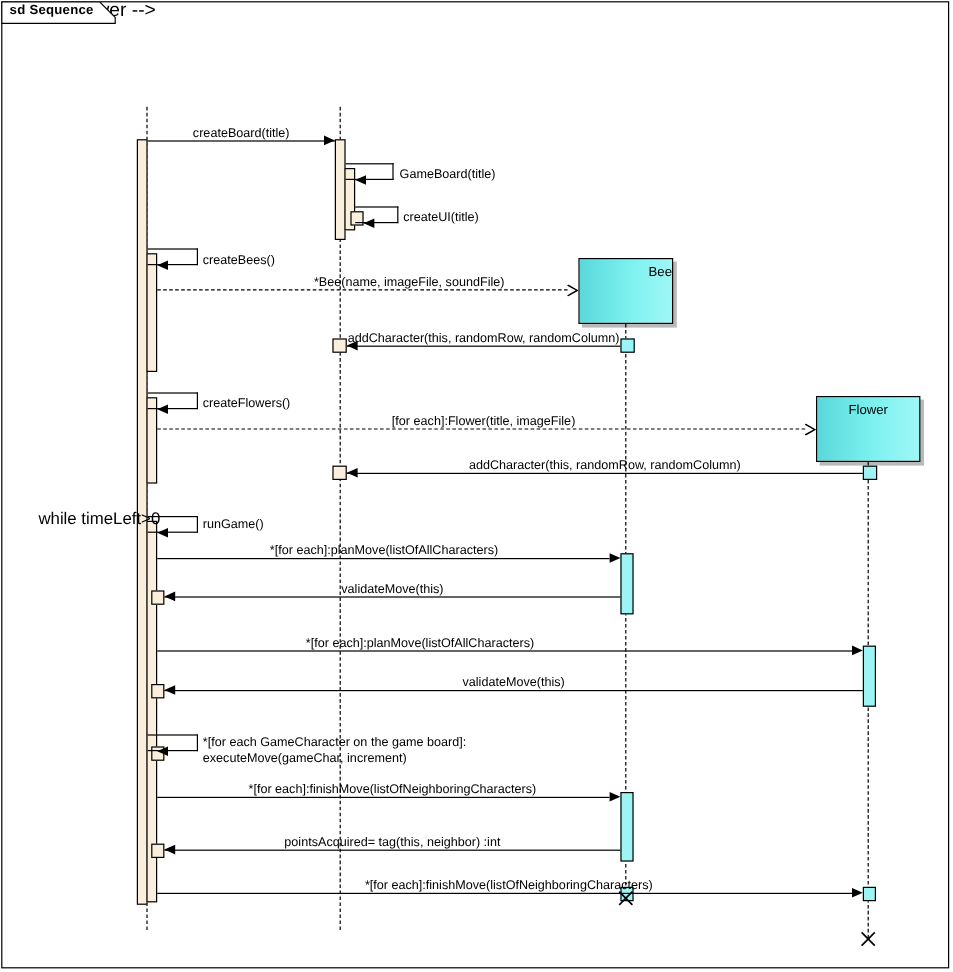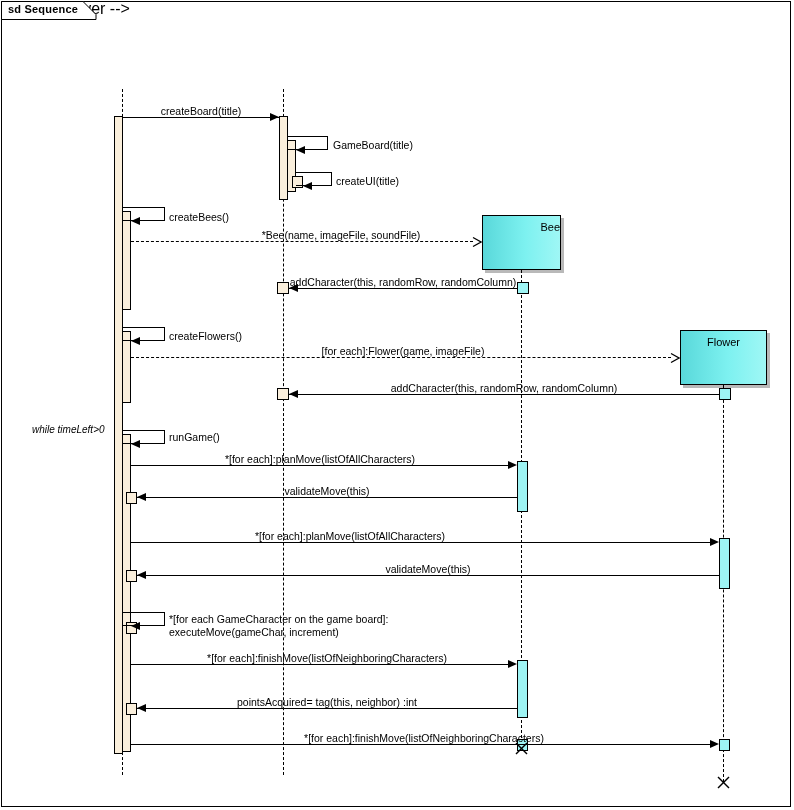--- a/index.html
+++ b/index.html
@@ -113,24 +113,23 @@
     position: absolute;
     font-size: 10.5px;
     color: #000000;
     white-space: nowrap;
     line-height: 13px;
   }
   .msg-label.center { transform: translateX(-50%); }
 
   .guard-label {
     position: absolute;
-    font-size: 10px;
+    font-size: 14px;
     color: #000000;
     white-space: nowrap;
-    font-style: italic;
   }
 
   
   .selfcall {
     position: absolute;
     box-sizing: border-box;
     border: 1px solid #000000;
     border-left: none;
     background: transparent;
   }
@@ -261,21 +260,21 @@
   <div class="arrow-left" style="left:131px; top:337px;"></div>
   <div class="msg-label" style="left:169px; top:330px;">createFlowers()</div>
 
   
    Flower   --&gt;
   
   <div class="msg-line dashed" style="left:131px; top:357px; width:540px;"></div>
   <svg class="arrow-open-right" viewBox="0 0 10 10" style="left:670px; top:353px;">
     <polyline points="1,0.5 9,5 1,9.5" fill="none" stroke="#000000" stroke-width="1.2"></polyline>
   </svg>
-  <div class="msg-label center" style="left:403px; top:345px;">[for each]:Flower(game, imageFile)</div>
+  <div class="msg-label center" style="left:403px; top:345px;">[for each]:Flower(title, imageFile)</div>
 
   
   
   
   <div class="msg-line" style="left:289px; top:394px; width:430px;"></div>
   <div class="arrow-left" style="left:289px; top:390px;"></div>
   <div class="msg-label center" style="left:504px; top:382px;">addCharacter(this, randomRow, randomColumn)</div>
 
   
   

